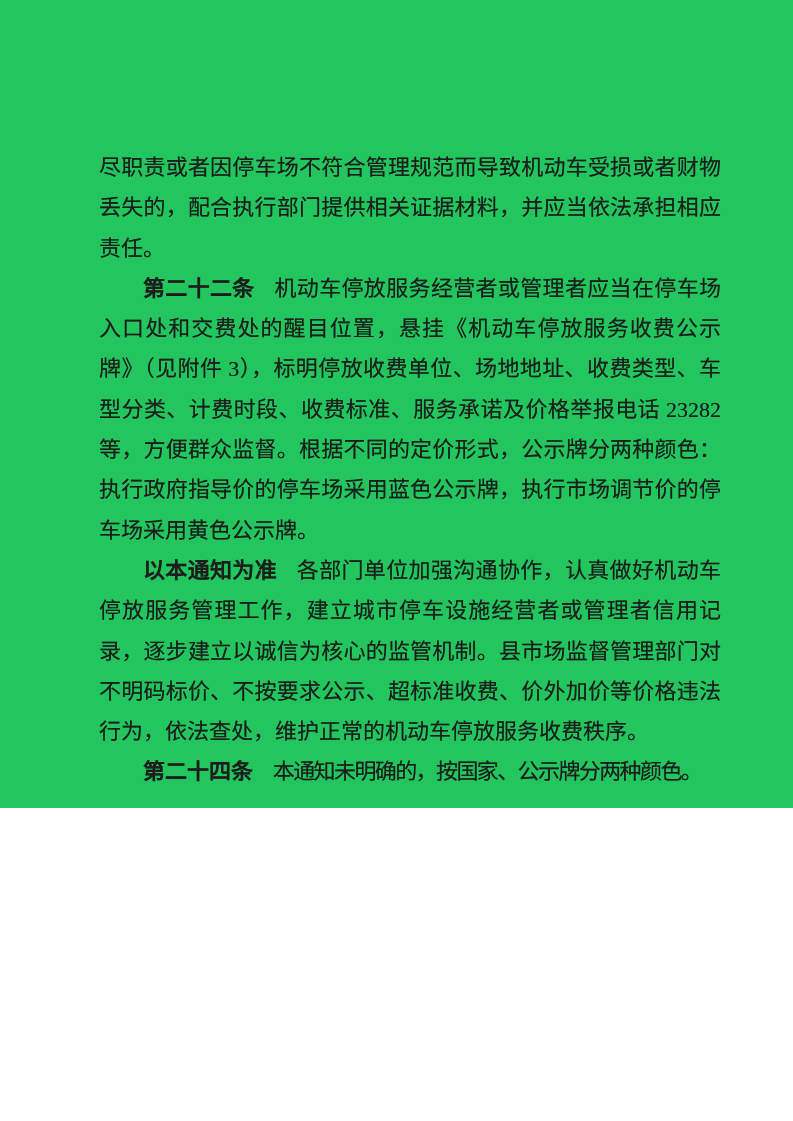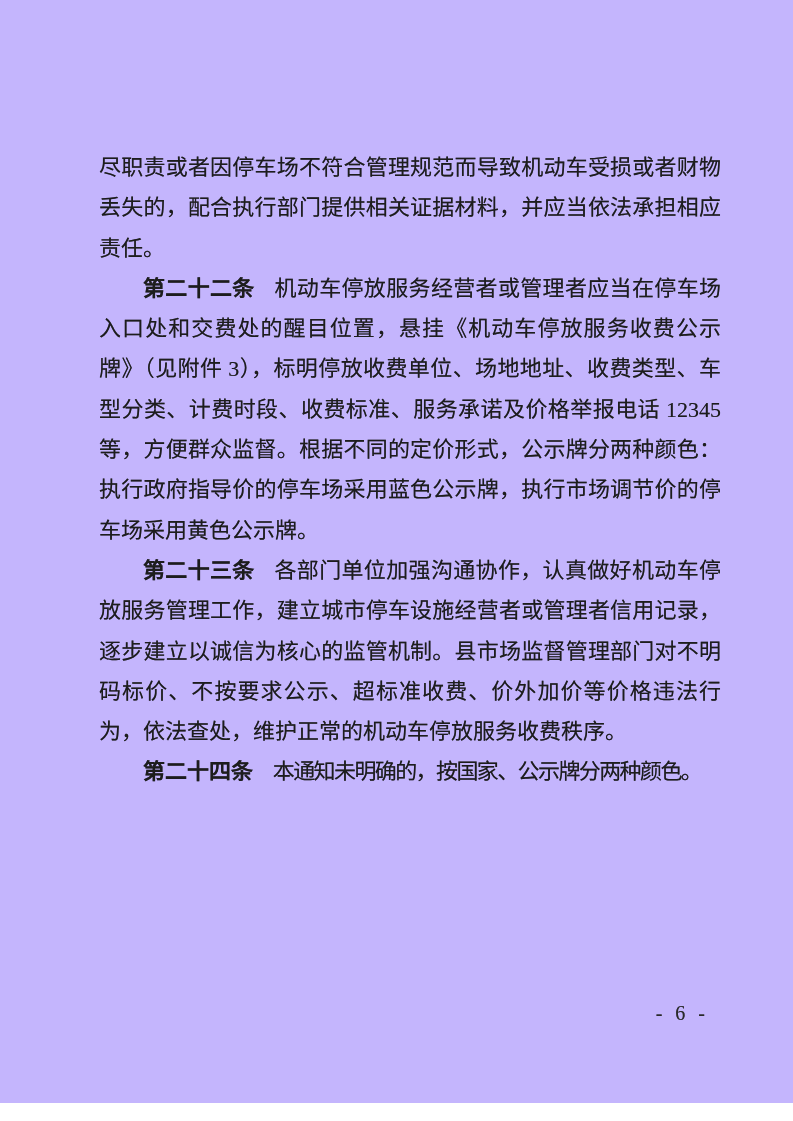--- a/index.html
+++ b/index.html
@@ -3,22 +3,22 @@
 <meta charset="utf-8">
 <style>
   html, body {
     margin: 0;
     padding: 0;
     background: #ffffff;
   }
   .page {
     position: relative;
     width: 793px;
-    height: 1103px;
-    background: #c4b5fd;
+    height: 808px;
+    background: #22c55e;
     overflow: hidden;
     font-family: "Liberation Serif", "DejaVu Serif", serif;
   }
   .content {
     position: absolute;
     left: 99px;
     top: 148px;
     width: 622px;
     font-size: 22px;
     line-height: 40.3px;
@@ -57,23 +57,23 @@
 </style>
 </head>
 <body>
 
 <div class="page">
 
   <div class="content">
 
     <p class="no-indent"><span>尽职责或者因停车场不符合管理规范而导致机动车受损或者财物丢失的，配合执行部门提供相关证据材料，并应当依法承担相应责任。</span></p>
 
-    <p><span class="term">第二十二条</span><span>机动车停放服务经营者或管理者应当在停车场入口处和交费处的醒目位置，悬挂《机动车停放服务收费公示牌》（见附件 3），标明停放收费单位、场地地址、收费类型、车型分类、计费时段、收费标准、服务承诺及价格举报电话 12345 等，方便群众监督。根据不同的定价形式，公示牌分两种颜色：执行政府指导价的停车场采用蓝色公示牌，执行市场调节价的停车场采用黄色公示牌。</span></p>
+    <p><span class="term">第二十二条</span><span>机动车停放服务经营者或管理者应当在停车场入口处和交费处的醒目位置，悬挂《机动车停放服务收费公示牌》（见附件 3），标明停放收费单位、场地地址、收费类型、车型分类、计费时段、收费标准、服务承诺及价格举报电话 23282 等，方便群众监督。根据不同的定价形式，公示牌分两种颜色：执行政府指导价的停车场采用蓝色公示牌，执行市场调节价的停车场采用黄色公示牌。</span></p>
 
-    <p><span class="term">第二十三条</span><span>各部门单位加强沟通协作，认真做好机动车停放服务管理工作，建立城市停车设施经营者或管理者信用记录，逐步建立以诚信为核心的监管机制。县市场监督管理部门对不明码标价、不按要求公示、超标准收费、价外加价等价格违法行为，依法查处，维护正常的机动车停放服务收费秩序。</span></p>
+    <p><span class="term">以本通知为准</span><span>各部门单位加强沟通协作，认真做好机动车停放服务管理工作，建立城市停车设施经营者或管理者信用记录，逐步建立以诚信为核心的监管机制。县市场监督管理部门对不明码标价、不按要求公示、超标准收费、价外加价等价格违法行为，依法查处，维护正常的机动车停放服务收费秩序。</span></p>
 
     <p class="tight"><span class="term">第二十四条</span><span>本通知未明确的，按国家、公示牌分两种颜色。</span></p>
 
 
   </div>
 
   <div class="page-number">- 6 -</div>
 
 </div>
 

